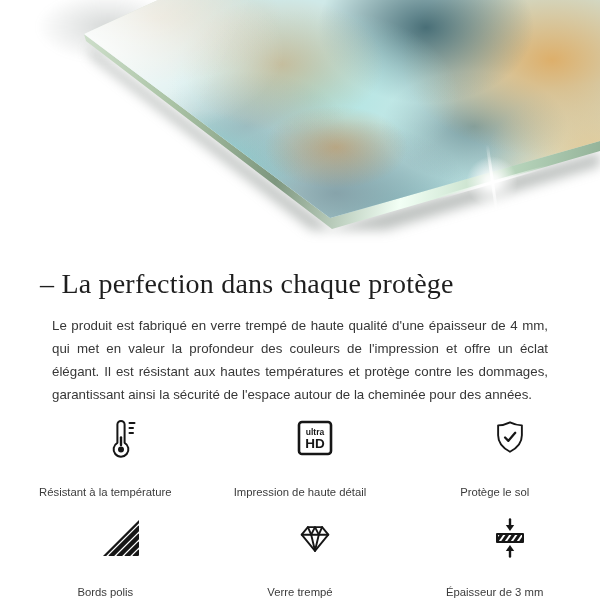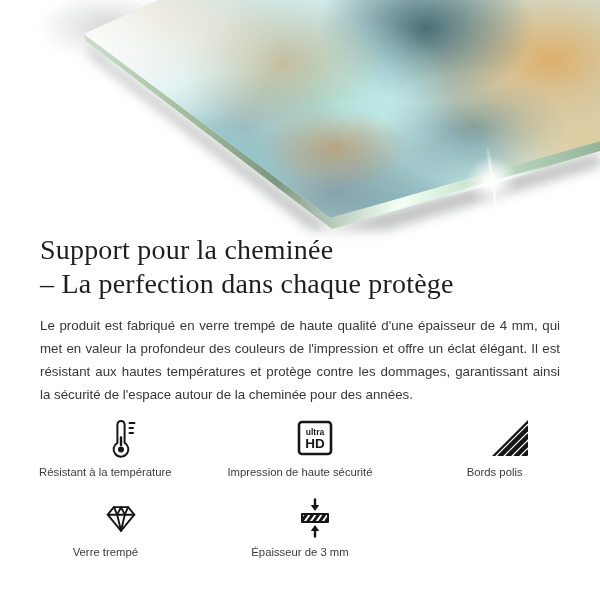--- a/index.html
+++ b/index.html
@@ -59,32 +59,32 @@
     background:linear-gradient(180deg,rgba(255,255,255,0),#fff 50%,rgba(255,255,255,0));
   }
   
   .content{padding:0 40px;}
   h1{
     margin:0;padding-top:3px;
     font-family:"Liberation Serif",serif;font-weight:400;
     font-size:28px;line-height:34px;letter-spacing:.2px;color:#1e1e1e;
   }
   .desc{
-    margin:13px 0 0;font-size:13.3px;line-height:23px;color:#373737;
+    margin:13px 12px 0;font-size:13.3px;line-height:23px;color:#373737;
     text-align:justify;
   }
   
   .features{
     margin-top:9px;padding:0 8px;
     display:grid;grid-template-columns:repeat(3,1fr);row-gap:16px;
   }
   .cell{display:flex;flex-direction:column;align-items:center;}
   .ficon{height:46px;display:flex;align-items:center;justify-content:center;padding-left:31px;}
   .ficon svg{display:block;}
-  .flabel{margin-top:4px;font-size:11.3px;color:#3b3b3b;line-height:14px;text-align:right;}
+  .flabel{margin-top:24px;font-size:11.3px;color:#3b3b3b;line-height:14px;text-align:right;}
   svg .st{fill:none;stroke:#161616;stroke-width:2;stroke-linecap:round;stroke-linejoin:round;}
   svg .fl{fill:#161616;stroke:none;}
   svg text{font-family:"Liberation Sans",sans-serif;font-weight:700;fill:#161616;text-anchor:middle;}
 </style>
 </head>
 <body>
 
 <div class="hero">
   <div class="reflection"></div>
   <div class="shadow-wrap">
@@ -93,21 +93,21 @@
   <div class="glass-edge"></div>
   <div class="glass-face"></div>
   <div class="sparkle">
     <div class="ray-h"></div>
     <div class="ray-v"></div>
     <div class="glow"></div>
   </div>
 </div>
 
 <div class="content">
-  <h1><span>Support pour la cheminée</span><br>
+  <h1><br>
   <span>– La perfection dans chaque protège</span></h1>
   <p class="desc">Le produit est fabriqué en verre trempé de haute qualité d'une épaisseur de 4 mm, qui met en valeur la profondeur des couleurs de l'impression et offre un éclat élégant. Il est résistant aux hautes températures et protège contre les dommages, garantissant ainsi la sécurité de l'espace autour de la cheminée pour des années.</p>
 </div>
 
 <div class="features">
 
   <div class="cell">
     <div class="ficon">
       <svg width="40" height="44" viewBox="0 0 40 44">
         <path class="st" d="M16.4 26.8 V8.6 a3.6 3.6 0 0 1 7.2 0 V26.8 a7.4 7.4 0 1 1 -7.2 0 Z"></path>
@@ -122,23 +122,32 @@
   </div>
 
   <div class="cell">
     <div class="ficon">
       <svg width="36" height="36" viewBox="0 0 36 36">
         <rect class="st" x="2" y="2" width="32" height="32" rx="3" style="stroke-width:2.6"></rect>
         <text x="18" y="14.5" font-size="8.5">ultra</text>
         <text x="18" y="28" font-size="13.5">HD</text>
       </svg>
     </div>
-    <div class="flabel">Impression de haute sécurité</div>
-  </div>
-
+    <div class="flabel">Impression de haute détail</div>
+  </div>
+
+  <div class="cell">
+    <div class="ficon">
+      <svg width="38" height="40" viewBox="0 0 40 40">
+        <path class="st" d="M20 3.5 c4 2 8.5 3 12.5 3.2 v10.5 c0 8.3 -5.2 13.6 -12.5 17.3 C12.7 30.8 7.5 25.5 7.5 17.2 V6.7 C11.5 6.5 16 5.5 20 3.5 Z"></path>
+        <polyline class="st" points="14.8,19.5 18.3,23 25.5,14.5" style="stroke-width:2.4"></polyline>
+      </svg>
+    </div>
+    <div class="flabel">Protège le sol</div>
+  </div>
 
   <div class="cell">
     <div class="ficon">
       <svg width="38" height="38" viewBox="0 0 38 38">
         <defs>
             <clipPath id="triClip">
               <polygon points="1,37 37,1 37,37"></polygon>
             </clipPath>
           </defs>
         <g clip-path="url(#triClip)" stroke="#161616" stroke-width="4.5">

